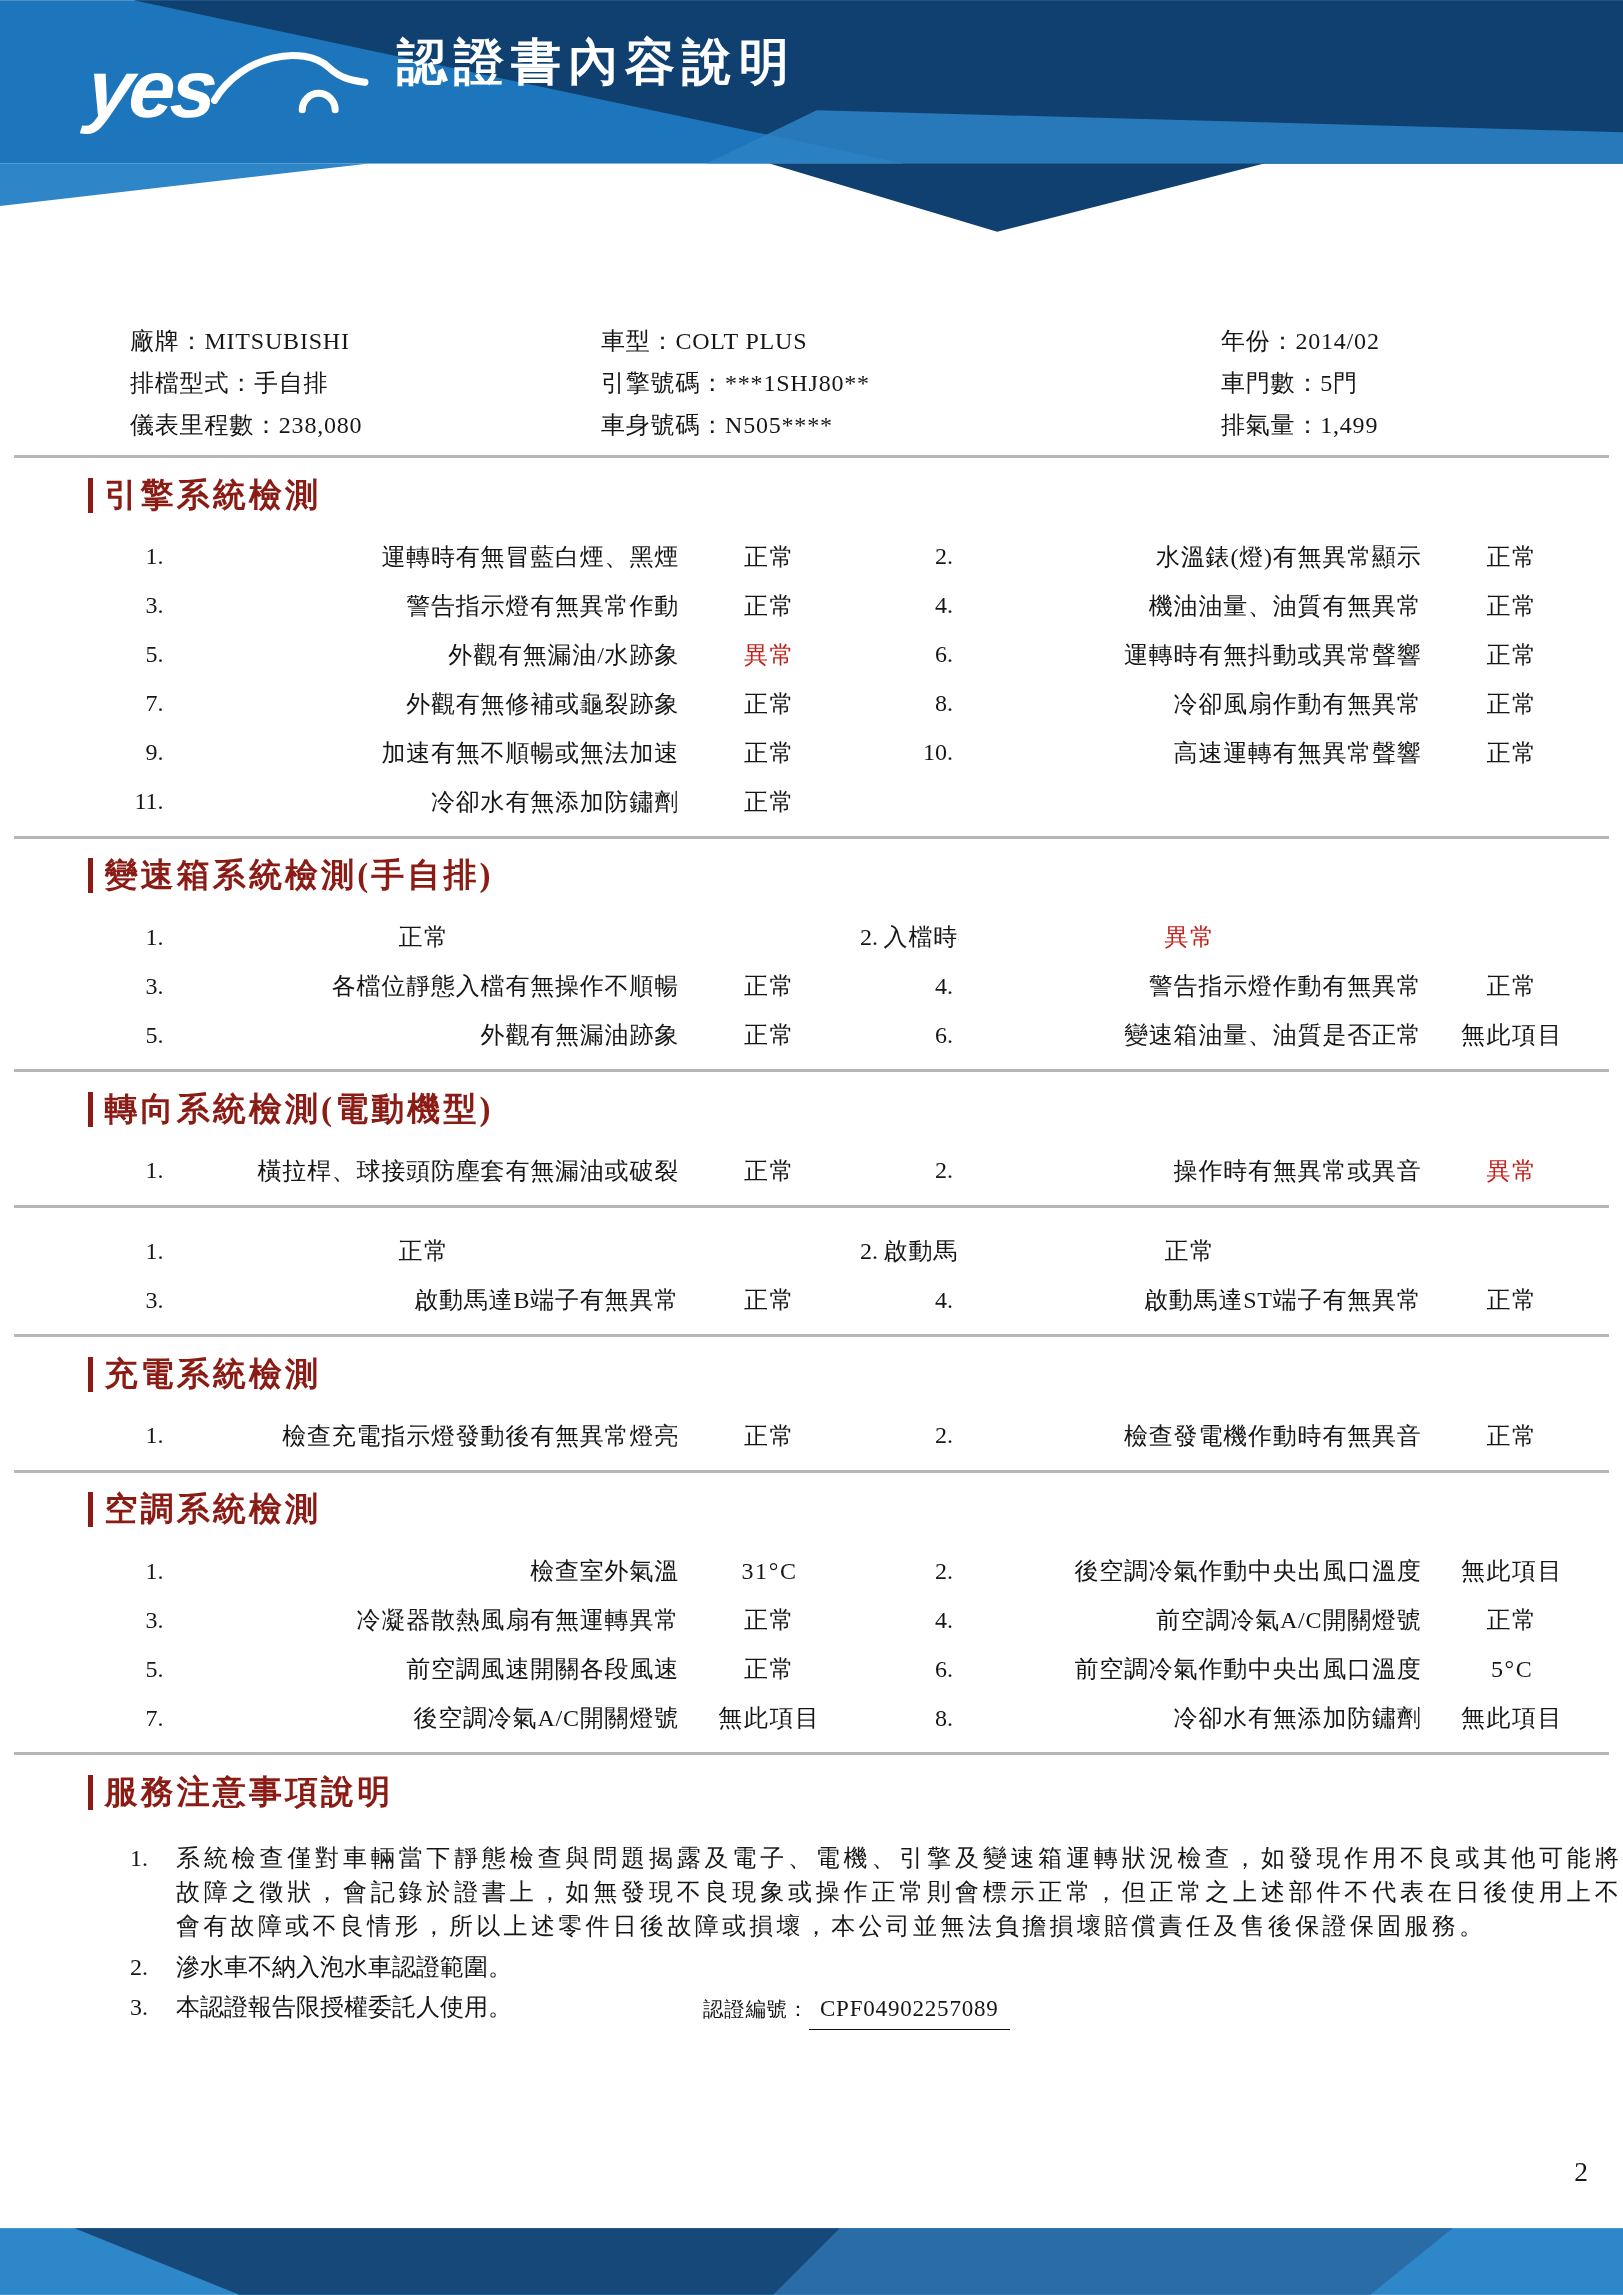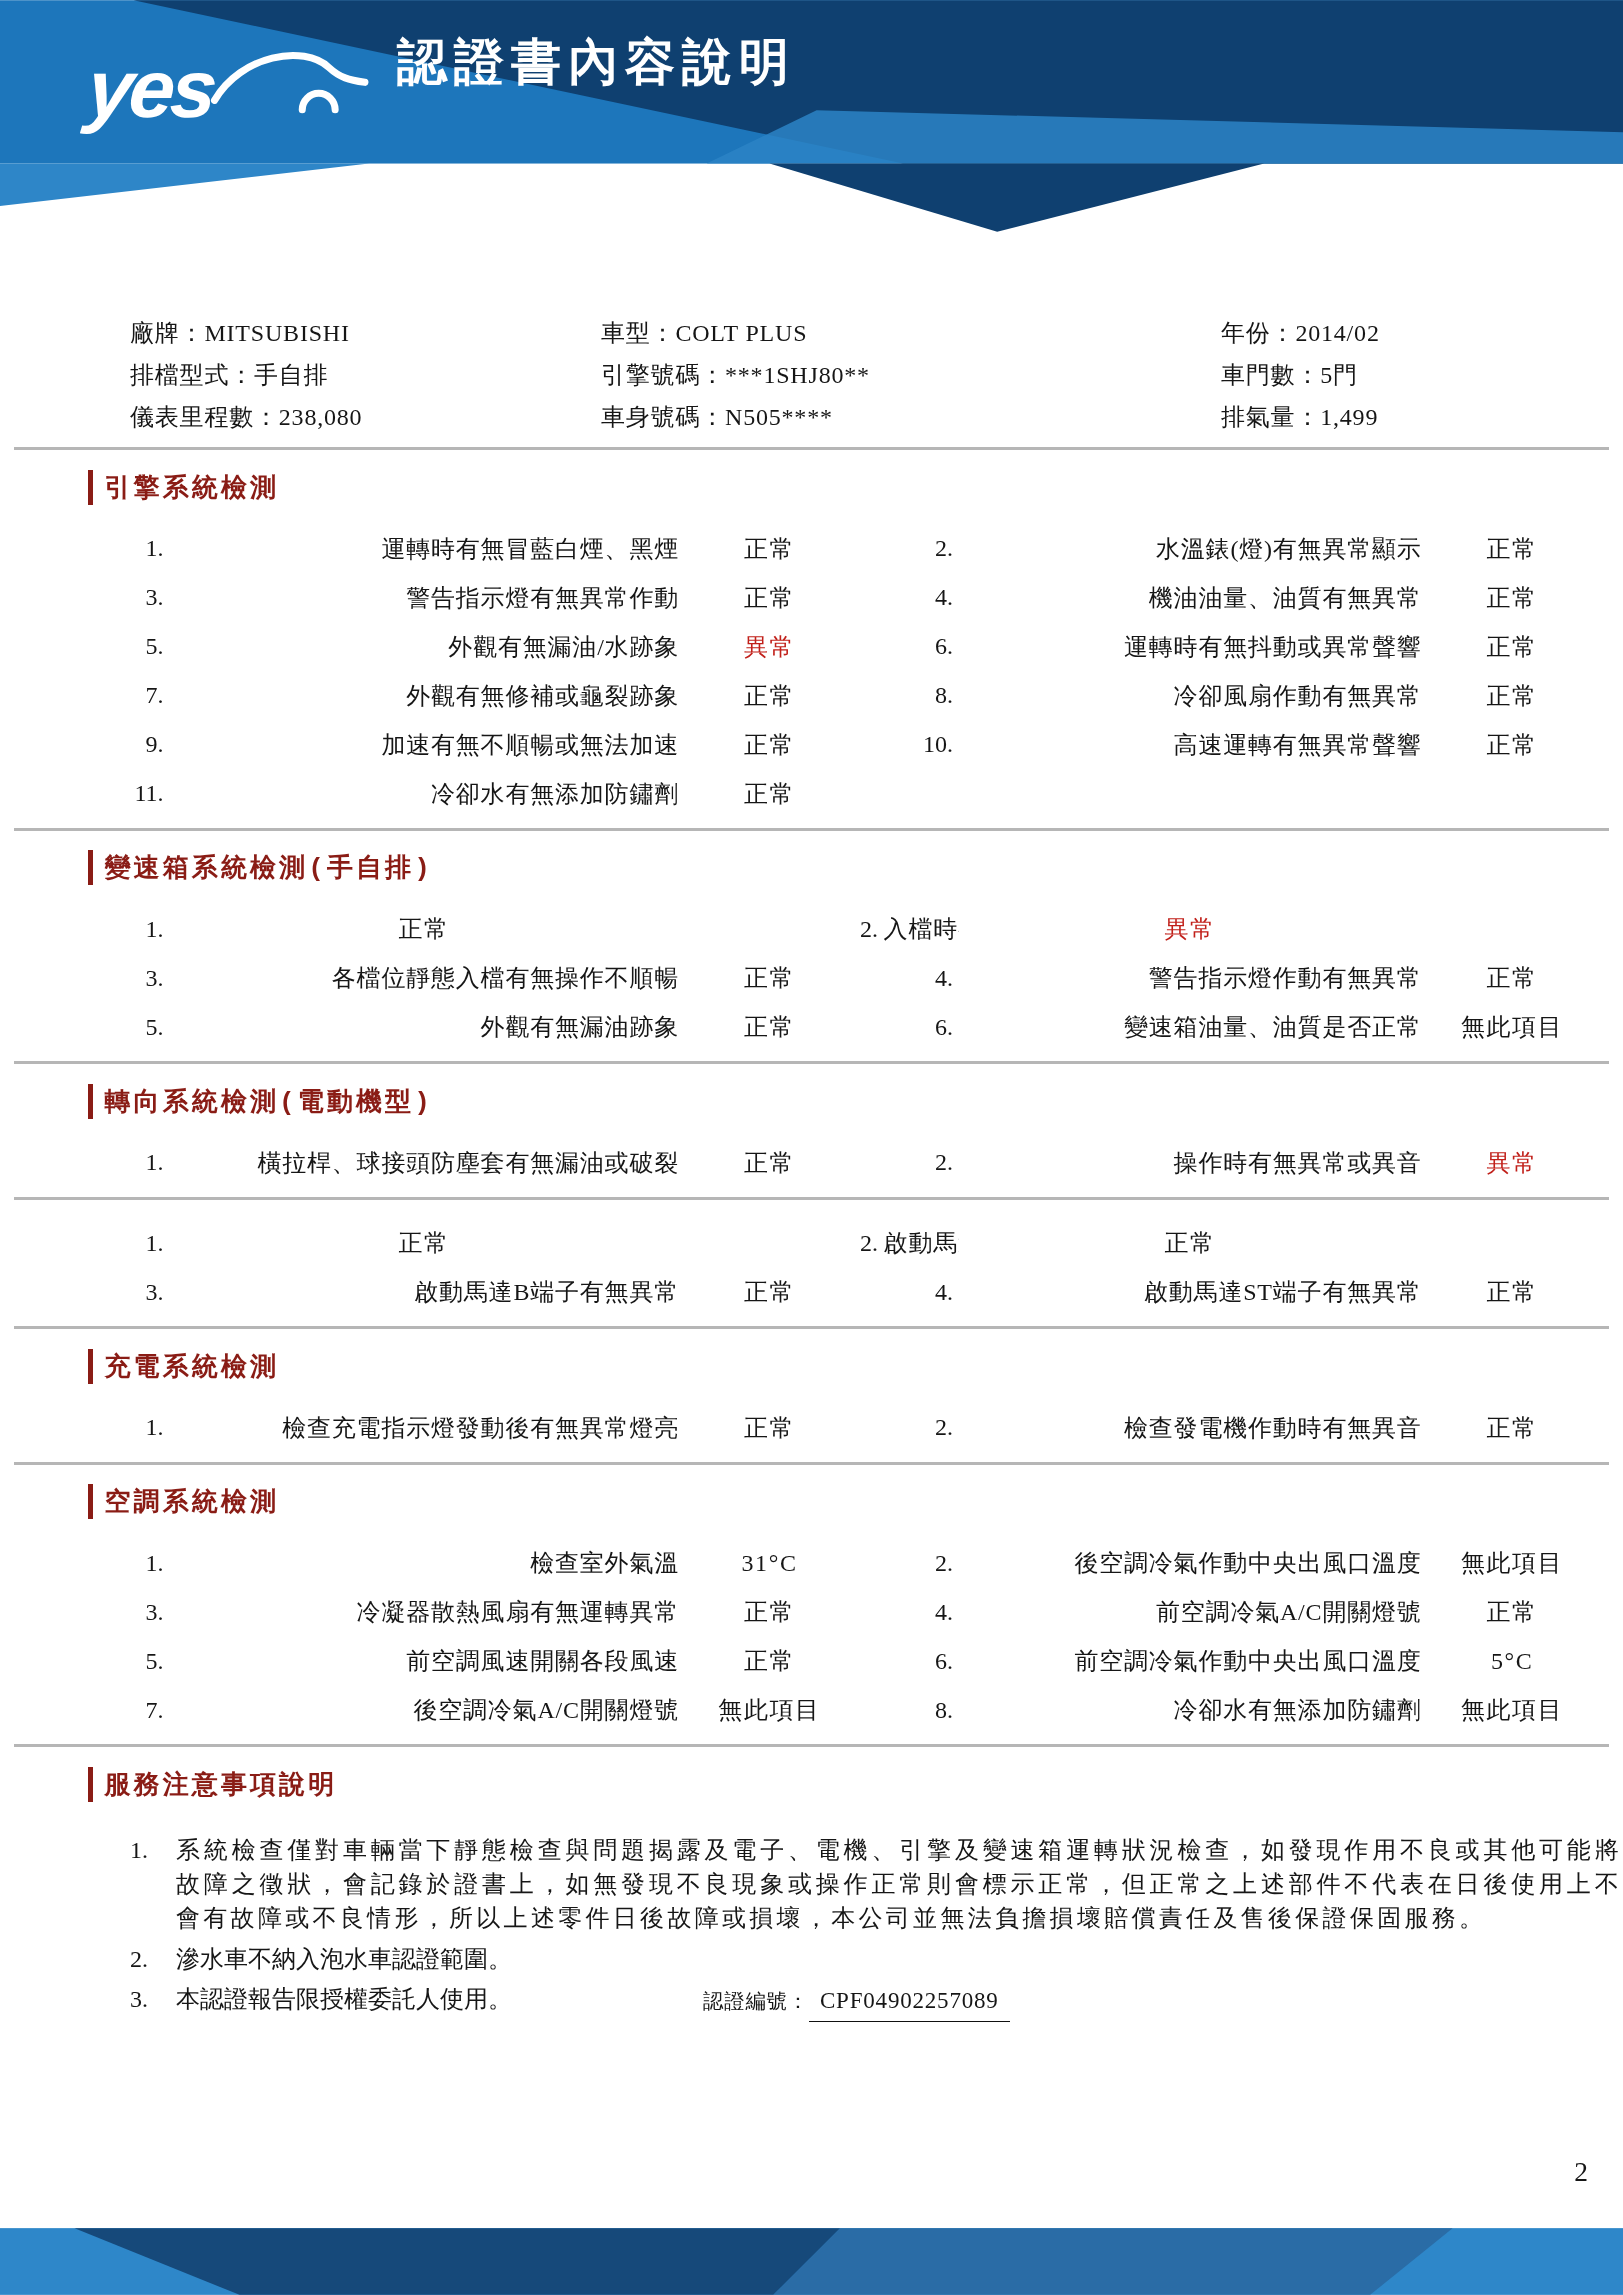--- a/index.html
+++ b/index.html
@@ -32,35 +32,35 @@
     letter-spacing:-3.9px;transform:skew(-6deg);
   }
   .car-svg{margin-left:-4.7px;margin-bottom:3.1px;}
   .page-title{
     position:absolute;left:397px;top:29px;margin:0;
     font-family:"Liberation Sans","DejaVu Sans",sans-serif;
     font-size:50px;font-weight:bold;color:#fff;letter-spacing:7px;
   }
 
   
-  .content{position:absolute;top:4px;left:0;width:1623px;}
+  .content{position:absolute;top:12px;left:0;width:1623px;}
 
   #vehicle-info{
     margin:308px 0 0 130px;
     display:grid;grid-template-columns:471px 620px auto;
   }
   .info-row{font-size:24px;line-height:42px;letter-spacing:0.8px;white-space:nowrap;}
 
   .divider{height:3.1px;background:var(--divider);margin:9.4px 14px 0 14px;}
 
   .section-title{display:flex;align-items:center;height:36px;margin:19px 0 0 88px;}
   .tbar{width:4.7px;height:35px;background:var(--maroon);margin-right:11.8px;flex:none;}
   .section-title .t-text{
-    font-size:26px;font-weight:bold;color:var(--maroon);
-    letter-spacing:3.1px;white-space:nowrap;font-family:Liberation Mono, monospace;
+    font-size:33px;font-weight:bold;color:var(--maroon);
+    letter-spacing:3.1px;white-space:nowrap;
   }
 
   .items{margin-top:19px;}
   .item-row{
     display:grid;
     grid-template-columns:75px 510px 181px 23.6px 75px 463px 181px;
     height:49px;align-items:center;
     padding-left:94px;font-size:24px;
   }
   .i-num{text-align:right;padding-right:5.5px;white-space:nowrap;}

